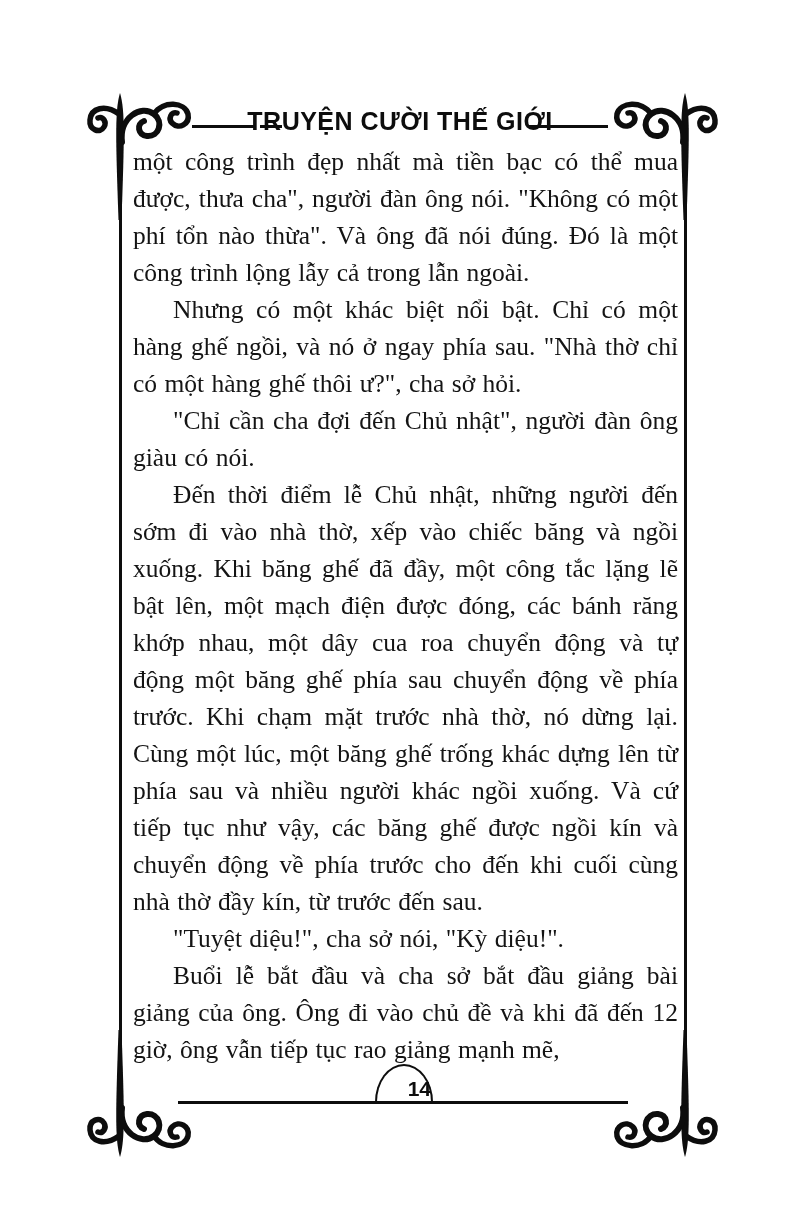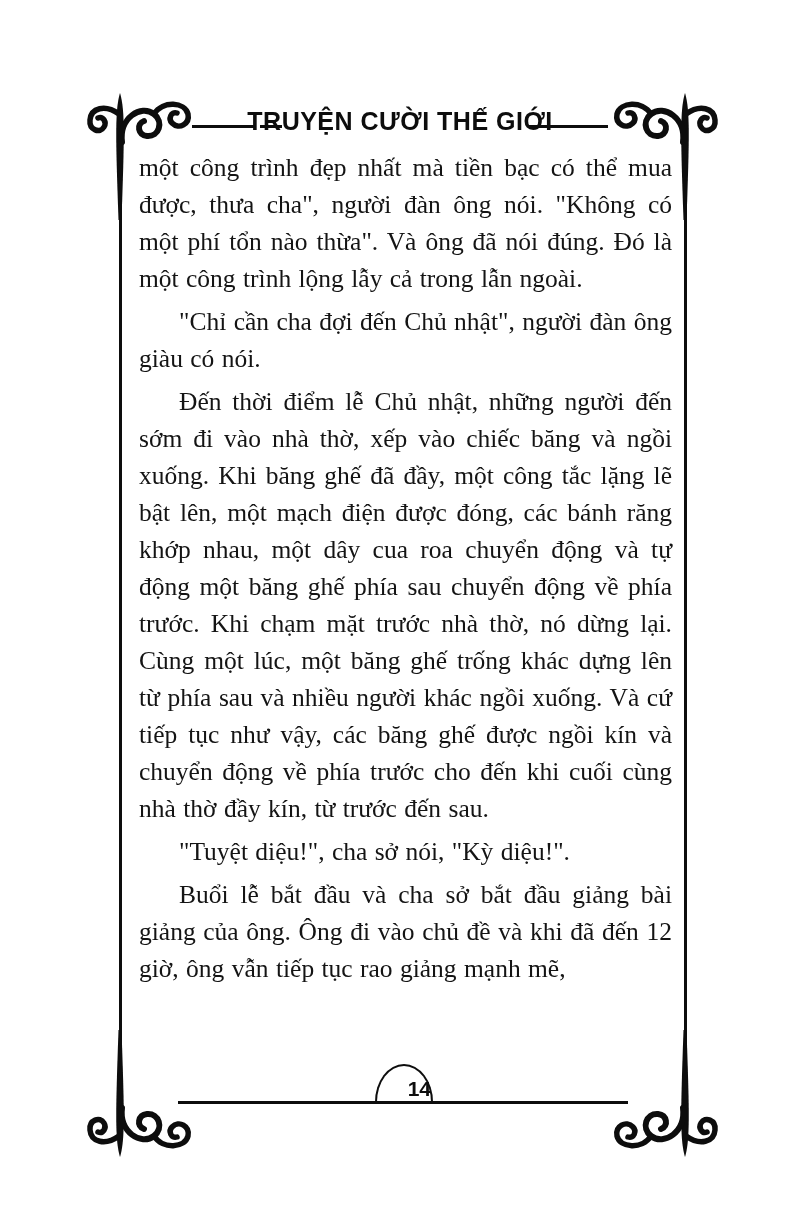--- a/index.html
+++ b/index.html
@@ -45,21 +45,21 @@
   
   .text-block {
     position: absolute;
     left: 133px; top: 143px; width: 545px;
     font-size: 25.5px;
     line-height: 37px;
     text-align: justify;
     word-spacing: 1px;
     color: #141414;
   }
-  .text-block p { margin: 6px; }
+  .text-block p { margin: 0; }
   .text-block p.indent { text-indent: 40px; }
 
   
   .page-num-dome {
     position: absolute;
     left: 375px; top: 1064px;
     width: 58px; height: 38px;
     border: 2.5px solid #0d0d0d;
     border-bottom: none;
     border-radius: 29px 29px 0 0 / 38px 38px 0 0;
@@ -108,20 +108,21 @@
   <div class="vline vline-left"></div>
   <div class="vline vline-right"></div>
 
   <div class="hdash hdash-l1"></div>
   <div class="hdash hdash-l2"></div>
   <div class="header-title">TRUYỆN CƯỜI THẾ GIỚI</div>
   <div class="hdash hdash-r"></div>
 
   <div class="text-block">
     <p>một công trình đẹp nhất mà tiền bạc có thể mua được, thưa cha", người đàn ông nói. "Không có một phí tổn nào thừa". Và ông đã nói đúng. Đó là một công trình lộng lẫy cả trong lẫn ngoài.</p>
+    <p class="indent">Nhưng có một khác biệt nổi bật. Chỉ có một hàng ghế ngồi, và nó ở ngay phía sau. "Nhà thờ chỉ có một hàng ghế thôi ư?", cha sở hỏi.</p>
     <p class="indent">"Chỉ cần cha đợi đến Chủ nhật", người đàn ông giàu có nói.</p>
     <p class="indent">Đến thời điểm lễ Chủ nhật, những người đến sớm đi vào nhà thờ, xếp vào chiếc băng và ngồi xuống. Khi băng ghế đã đầy, một công tắc lặng lẽ bật lên, một mạch điện được đóng, các bánh răng khớp nhau, một dây cua roa chuyển động và tự động một băng ghế phía sau chuyển động về phía trước. Khi chạm mặt trước nhà thờ, nó dừng lại. Cùng một lúc, một băng ghế trống khác dựng lên từ phía sau và nhiều người khác ngồi xuống. Và cứ tiếp tục như vậy, các băng ghế được ngồi kín và chuyển động về phía trước cho đến khi cuối cùng nhà thờ đầy kín, từ trước đến sau.</p>
     <p class="indent">"Tuyệt diệu!", cha sở nói, "Kỳ diệu!".</p>
     <p class="indent">Buổi lễ bắt đầu và cha sở bắt đầu giảng bài giảng của ông. Ông đi vào chủ đề và khi đã đến 12 giờ, ông vẫn tiếp tục rao giảng mạnh mẽ,</p>
   </div>
 
   <div class="bottom-rule"></div>
   <div class="page-num-dome">
     <span class="page-num">14</span>
   </div>

